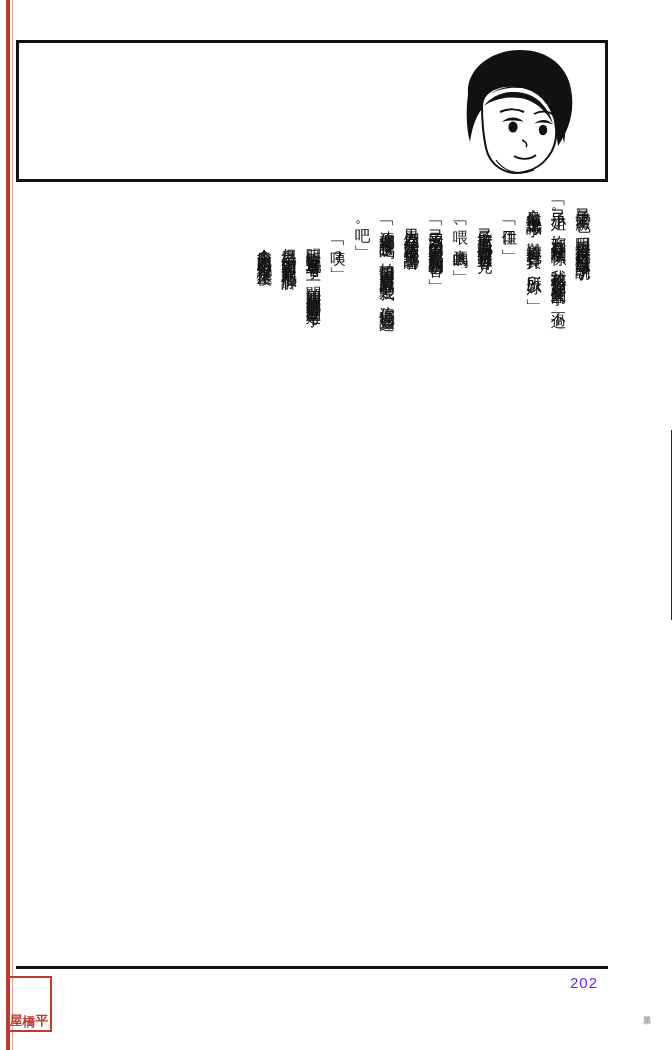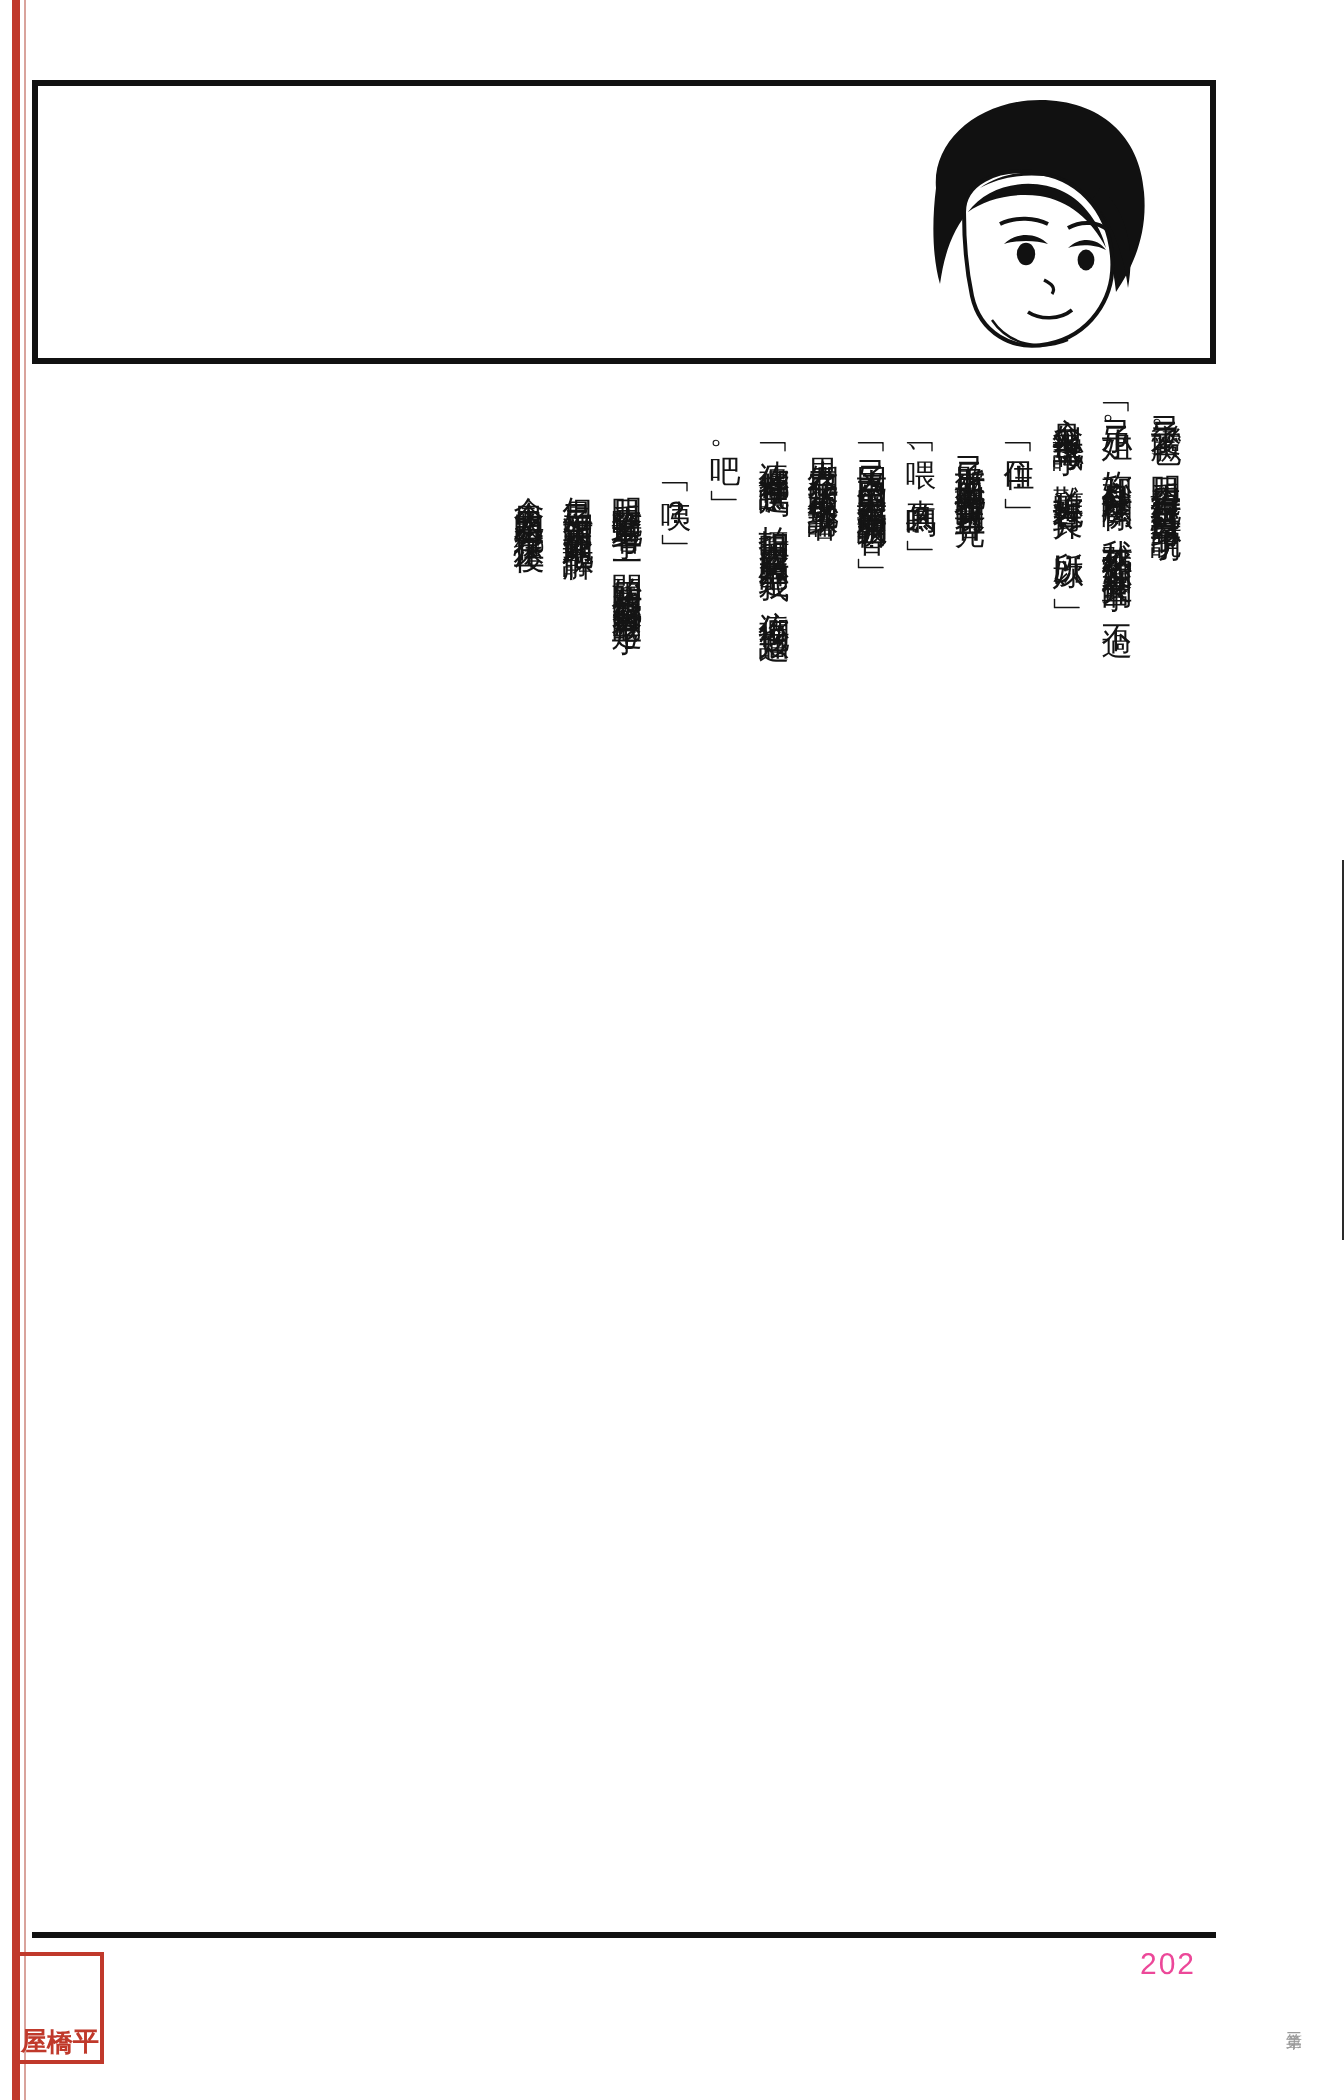--- a/index.html
+++ b/index.html
@@ -117,21 +117,21 @@
     background: #111111;
   }
 
   
   #page-number {
     position: absolute;
     left: 556px;
     top: 974px;
     font-family: "Liberation Sans", sans-serif;
     font-size: 15px;
-    color: #ec4899;
+    color: #6d28d9;
     letter-spacing: 1px;
   }
 
   
   #seal {
     position: absolute;
     left: 6px;
     top: 976px;
     width: 46px;
     height: 56px;

